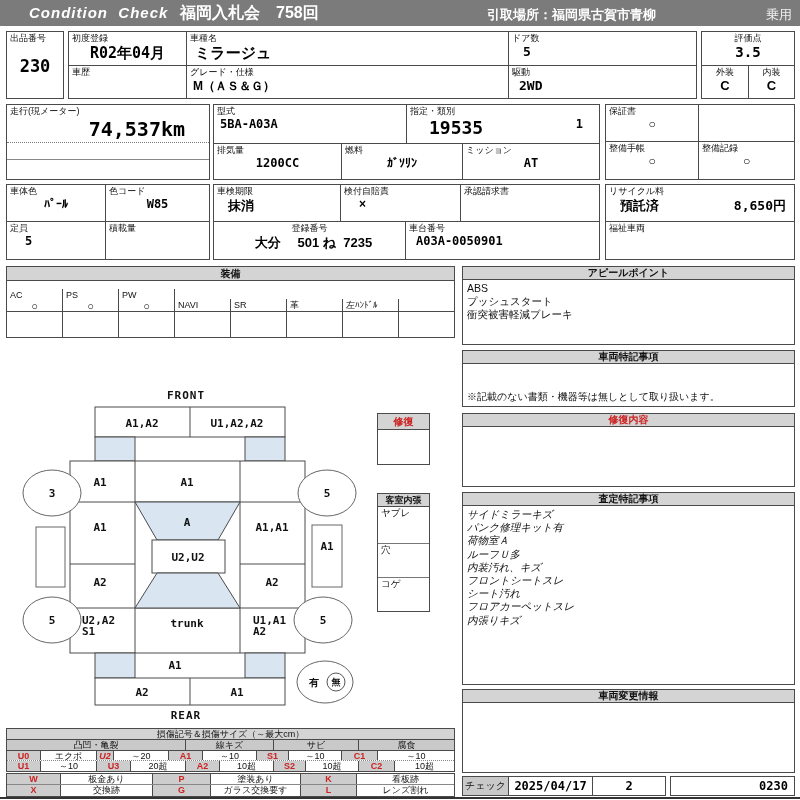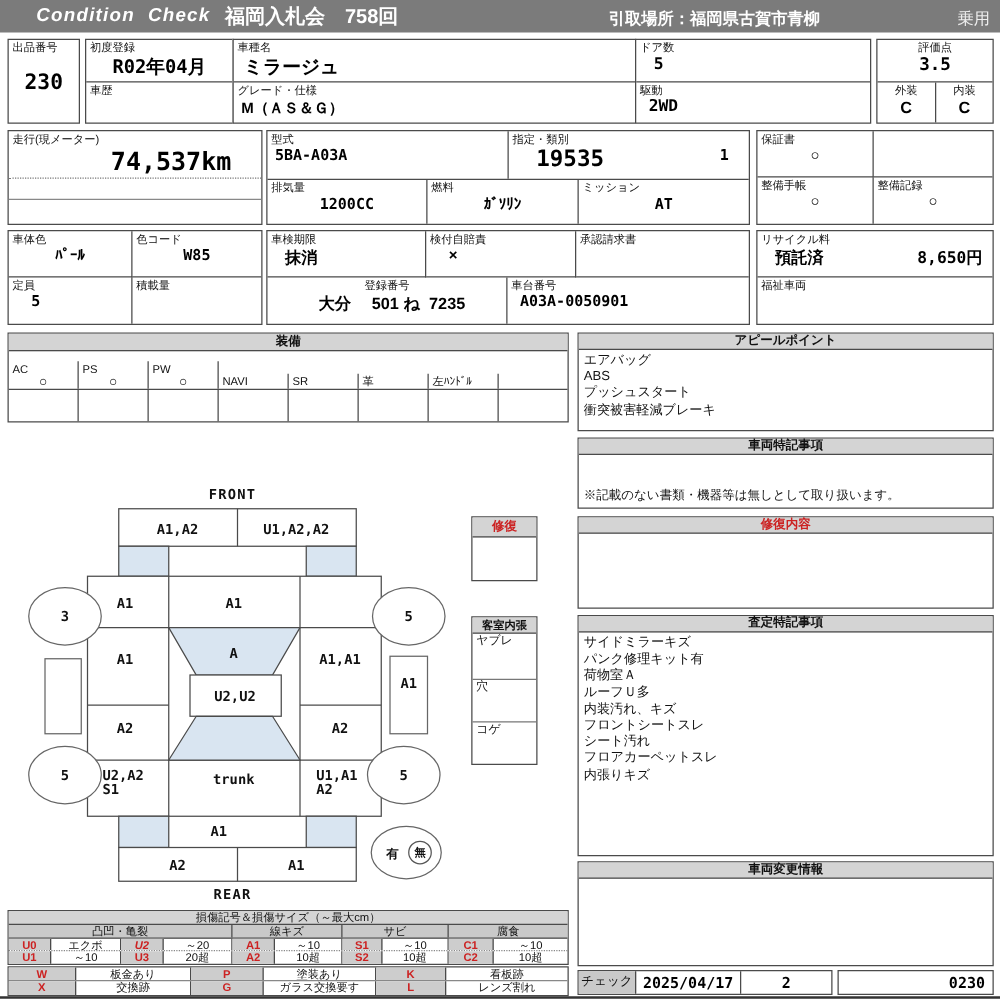--- a/index.html
+++ b/index.html
@@ -210,37 +210,36 @@
     <div class="legcell" style="width:56px;"></div>
       <div class="legcell" style="width:56px;"></div>
     <div class="legcell" style="width:56px;"></div>
       <div class="legcell" style="flex:1;border-right:none;"></div>
   </div>
 </div>
 
 <div class="box" style="left:462px;top:266px;width:333px;height:79px;">
   <div class="hdrstrip" style="height:13px;line-height:12px;">アピールポイント</div>
   <div class="content" style="top:13px;">
-    <div>エアバッグ</div>
     <div>ABS</div>
     <div>プッシュスタート</div>
     <div>衝突被害軽減ブレーキ</div>
   </div>
 </div>
 <div class="box" style="left:462px;top:350px;width:333px;height:57px;">
   <div class="hdrstrip" style="height:13px;line-height:12px;">車両特記事項</div>
   <div class="content" style="bottom:1px;font-size:10px;">※記載のない書類・機器等は無しとして取り扱います。</div>
 </div>
 <div class="box" style="left:462px;top:413px;width:333px;height:74px;">
   <div class="hdrstrip red" style="height:13px;line-height:12px;">修復内容</div>
   <div class="content" style="top:13px;"></div>
 </div>
 <div class="box" style="left:462px;top:492px;width:333px;height:193px;">
   <div class="hdrstrip" style="height:13px;line-height:12px;">査定特記事項</div>
-  <div class="content" style="top:13px;">
+  <div class="content" style="top:13px;font-style:italic;">
     <div>サイドミラーキズ</div>
     <div>パンク修理キット有</div>
     <div>荷物室Ａ</div>
     <div>ルーフＵ多</div>
     <div>内装汚れ、キズ</div>
     <div>フロントシートスレ</div>
     <div>シート汚れ</div>
     <div>フロアカーペットスレ</div>
     <div>内張りキズ</div>
   </div>
@@ -336,21 +335,21 @@
   <div class="hdrstrip" style="height:11px;line-height:10px;font-size:9px;font-weight:normal;">損傷記号＆損傷サイズ（～最大cm）</div>
   <div class="abs" style="left:0;top:11px;width:447px;height:10px;display:flex;background:#c9c9c9;border-bottom:1px solid #4a4a4a;box-sizing:content-box;">
     <div class="legcell" style="width:179px;">凸凹・亀裂</div>
     <div class="legcell" style="width:88px;">線キズ</div>
     <div class="legcell" style="width:85px;">サビ</div>
     <div class="legcell" style="flex:1;border-right:none;">腐食</div>
   </div>
   <div class="abs" style="left:0;top:22px;width:447px;height:10px;display:flex;border-bottom:1px dotted #888;">
     <div class="legcell legendcode" style="width:34px;">U0</div>
     <div class="legcell" style="width:56px;">エクボ</div>
-    <div class="legcell legendcode" style="width:34px;font-style:italic;">U2</div>
+    <div class="legcell legendcode" style="width:17px;font-style:italic;">U2</div>
     <div class="legcell" style="width:55px;">～20</div>
     <div class="legcell legendcode" style="width:34px;">A1</div>
     <div class="legcell" style="width:54px;">～10</div>
     <div class="legcell legendcode" style="width:32px;">S1</div>
     <div class="legcell" style="width:53px;">～10</div>
     <div class="legcell legendcode" style="width:36px;">C1</div>
     <div class="legcell" style="flex:1;border-right:none;">～10</div>
   </div>
   <div class="abs" style="left:0;top:32px;width:447px;height:10px;display:flex;">
     <div class="legcell legendcode" style="width:34px;">U1</div>

